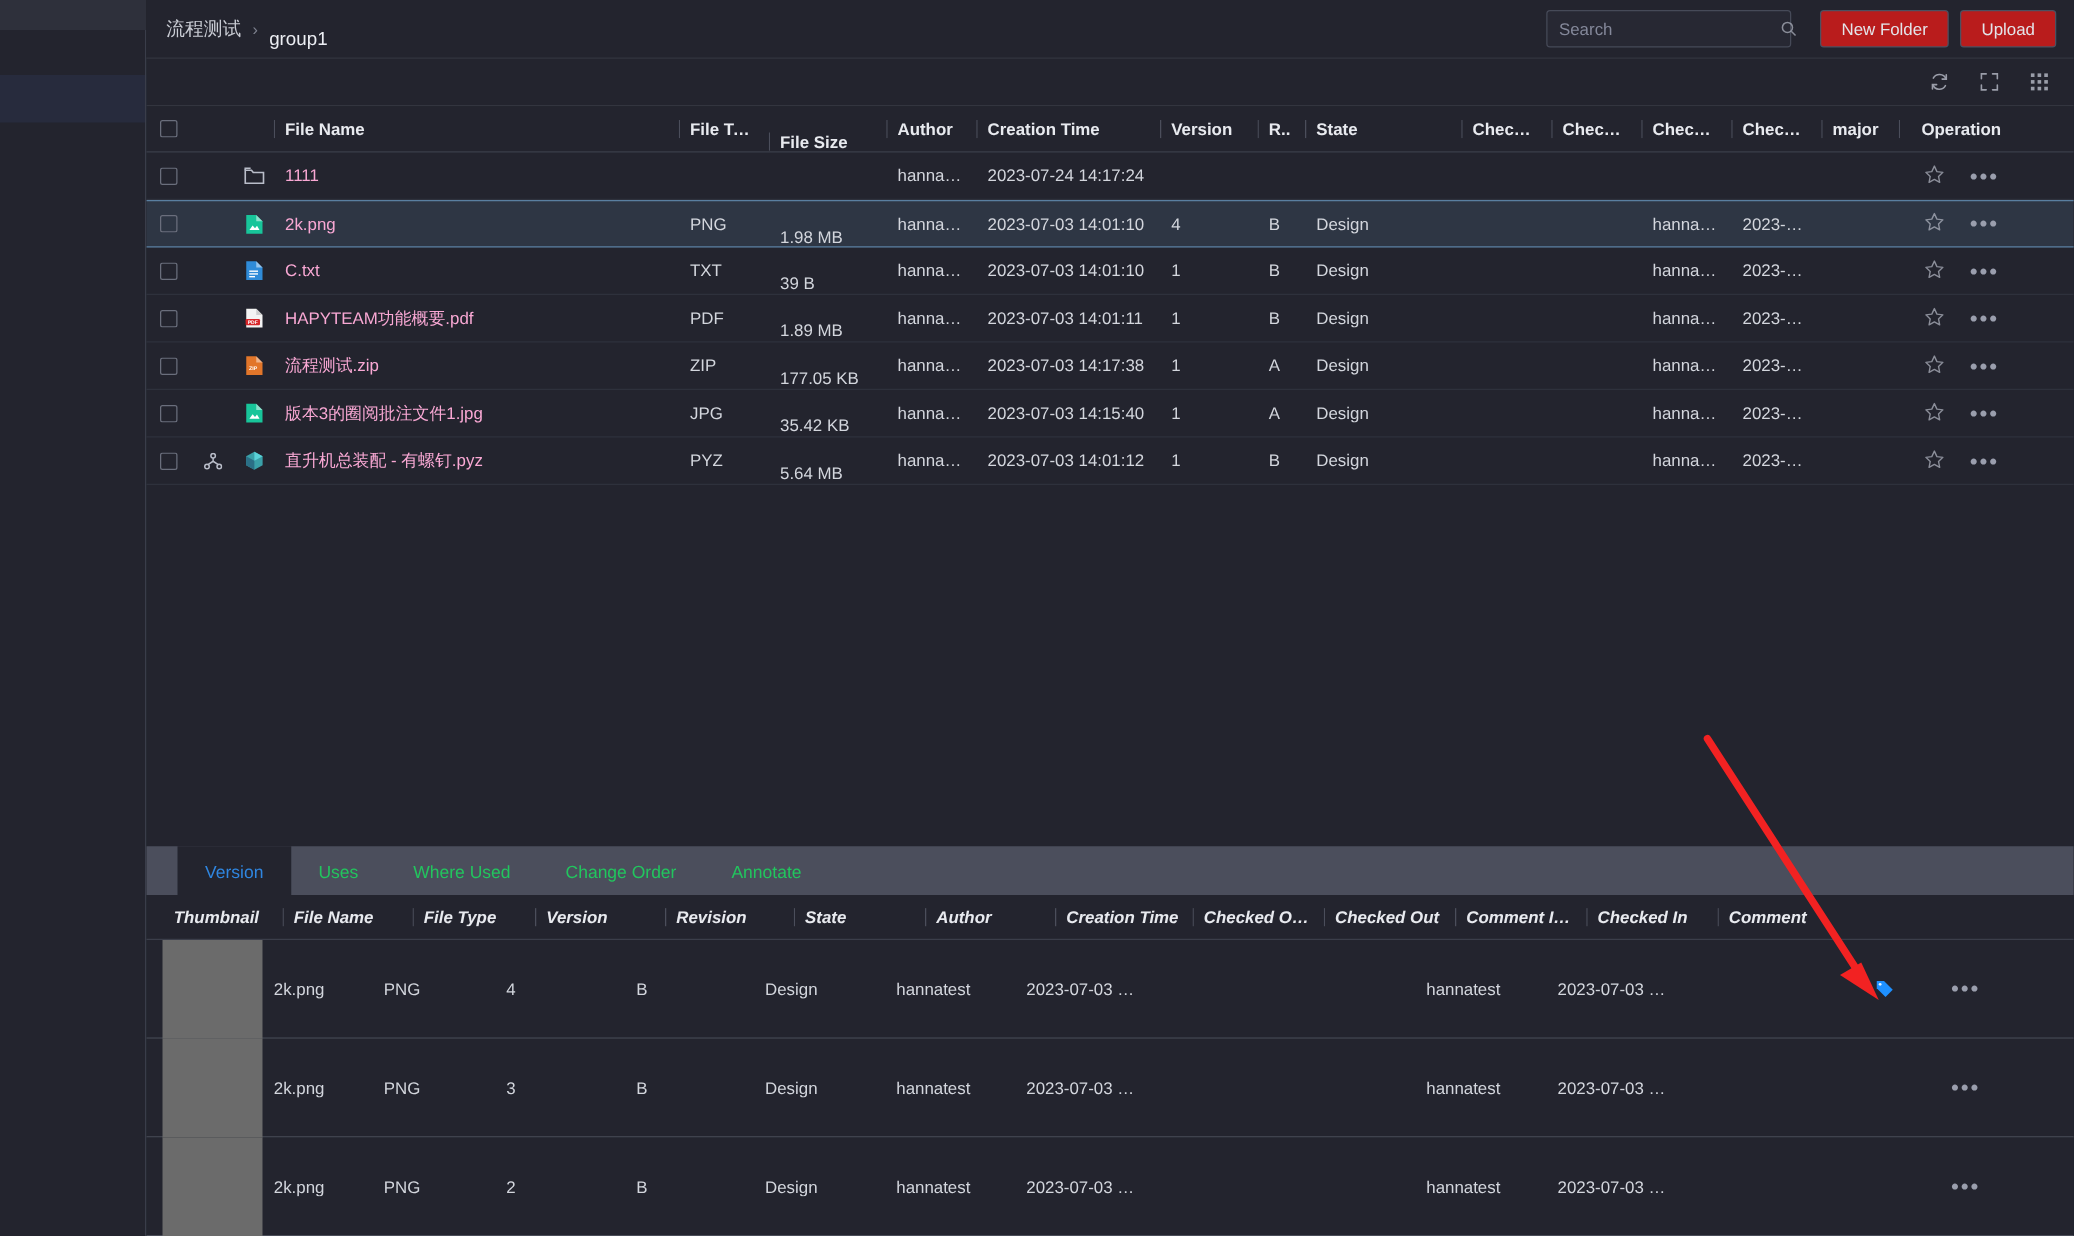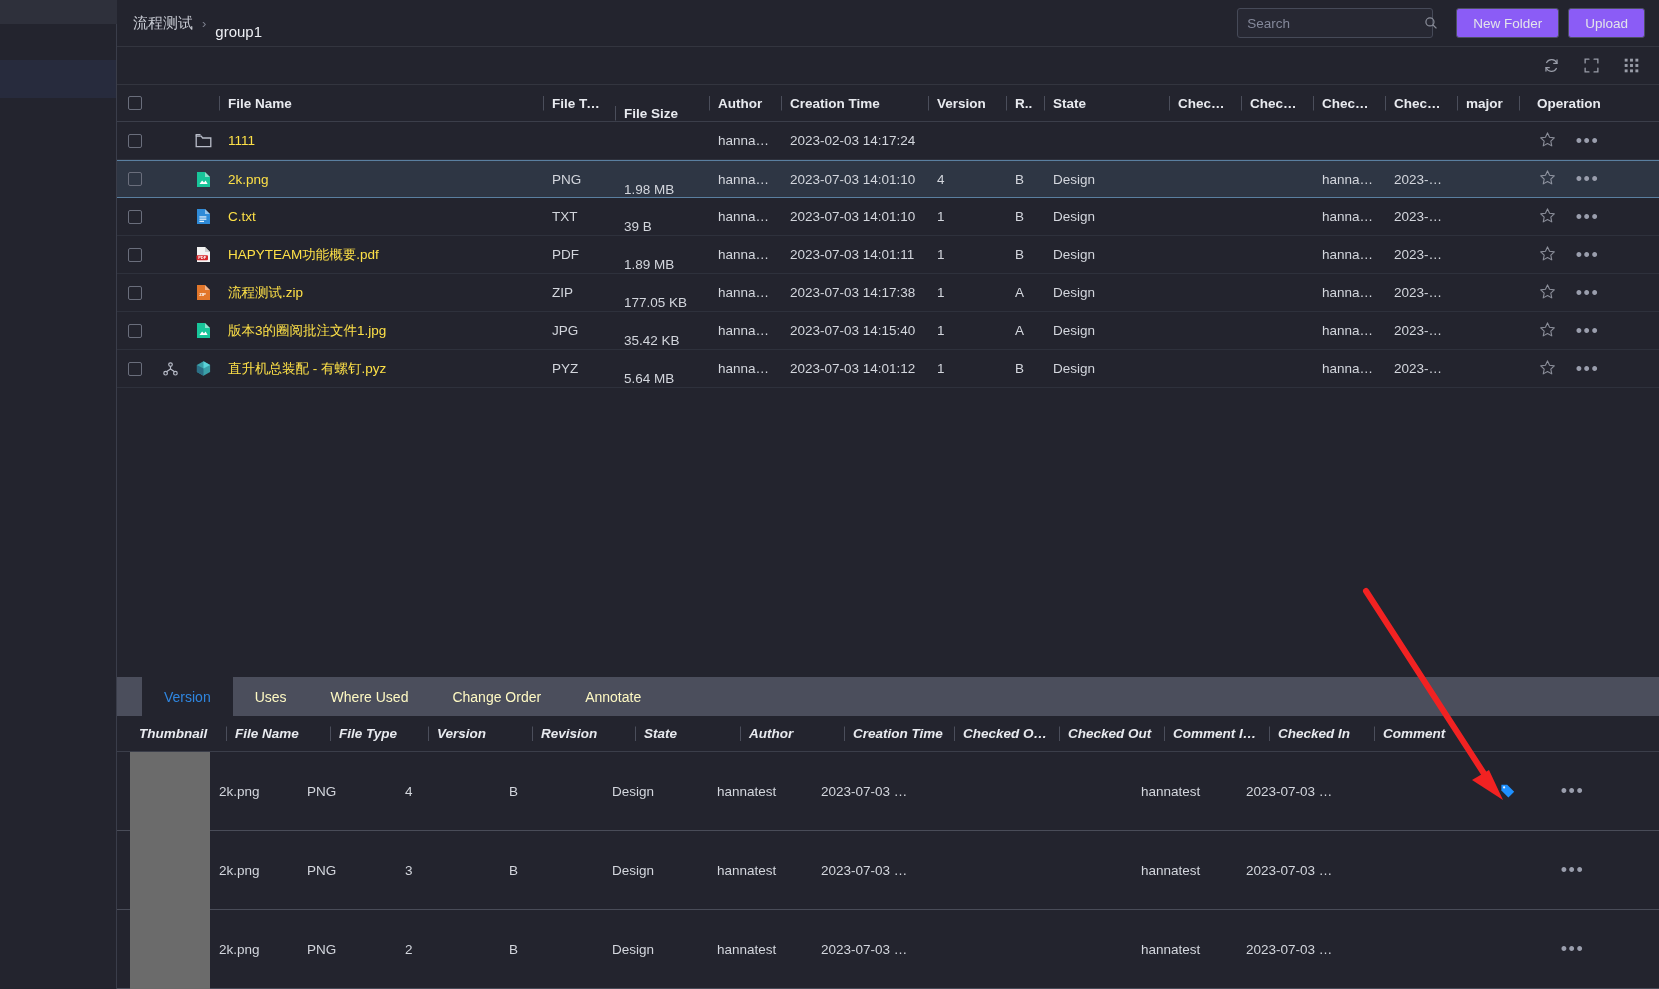--- a/index.html
+++ b/index.html
@@ -40,21 +40,21 @@
   }
   .searchbox input {
     flex: 1 1 auto; background: transparent; border: 0; outline: 0;
     color: #d6d8de; font-size: 13.5px; font-family: "Liberation Sans", sans-serif;
   }
   .searchbox input::placeholder { color: #84889a; }
   .sicon { width: 14px; height: 14px; flex: 0 0 14px; opacity: .78; }
 
   .tbtn {
     height: 30px; padding: 0 16px; border: 1px solid #4c5060; border-radius: 3px;
-    background: #8b5cf6; color: #e3e5ea; font-size: 13.5px; cursor: pointer;
+    background: #b91c1c; color: #e3e5ea; font-size: 13.5px; cursor: pointer;
     display: flex; align-items: center; margin-left: 9px;
     font-family: "Liberation Sans", sans-serif;
   }
 
   
   .iconbar {
     height: 38px; flex: 0 0 38px; background: #23242e;
     display: flex; align-items: center; justify-content: flex-end;
     gap: 23px; padding-right: 19px; border-bottom: 1px solid #33353f;
   }
@@ -93,35 +93,35 @@
   .c-co2   { width: 72px; }
   .c-ci1   { width: 72px; }
   .c-ci2   { width: 72px; }
   .c-major { width: 62px; }
   .c-op    { width: 100px; display: flex; align-items: center; justify-content: center; gap: 20px; padding: 0; }
 
   .chk {
     width: 14px; height: 14px; border: 1px solid #6a6e7c; border-radius: 2px;
     background: transparent; cursor: pointer; display: block;
   }
-  .fname { color: #fde047; }
+  .fname { color: #f9a8d4; }
   .star { width: 17px; height: 17px; opacity: .72; cursor: pointer; }
   .dots { color: #9a9ead; font-size: 18px; letter-spacing: 1.5px; line-height: 8px; cursor: pointer; }
 
   .filler { flex: 1 1 auto; background: #23242e; }
 
   
   .bottom { flex: 0 0 auto; background: #23242e; }
   .tabbar {
     height: 39px; background: #4b4e5c; display: flex; align-items: stretch;
     padding-left: 25px;
   }
   .tab {
     padding: 0 22px; display: flex; align-items: center; font-size: 14px;
-    color: #fef9c3; cursor: pointer; background: transparent;
+    color: #22c55e; cursor: pointer; background: transparent;
   }
   .tab.active { background: #23242e; color: #2f86e0; }
 
   .vhead {
     height: 36px; display: flex; align-items: center;
     border-bottom: 1px solid #3b3e4a; font-size: 13.5px; font-weight: bold; color: #e8eaef;
     background: #23242e;
   }
   .vhead .cell { position: relative; font-style: italic; }
   .vhead .cell.div::before {
@@ -247,21 +247,21 @@
                 <path d="M1.2 3.2h5l1.4 1.8h8.2v8.6H1.2z"></path>
                 <path d="M1.2 3.2V1.6h4.3"></path>
               </svg>
             </div>
             <div class="cell c-name">
               <span class="fname">1111</span>
             </div>
             <div class="cell c-type"></div>
             <div class="cell c-size"></div>
             <div class="cell c-auth">hannatest</div>
-            <div class="cell c-ctime">2023-02-03 14:17:24</div>
+            <div class="cell c-ctime">2023-07-24 14:17:24</div>
             <div class="cell c-ver"></div>
             <div class="cell c-rev"></div>
             <div class="cell c-state"></div>
             <div class="cell c-co1"></div>
             <div class="cell c-co2"></div>
             <div class="cell c-ci1"></div>
             <div class="cell c-ci2"></div>
             <div class="cell c-major"></div>
             <div class="cell c-op">
               <span><svg class="star" viewBox="0 0 20 20" fill="none" stroke="#b3b7c3" stroke-width="1.3" stroke-linejoin="round">

